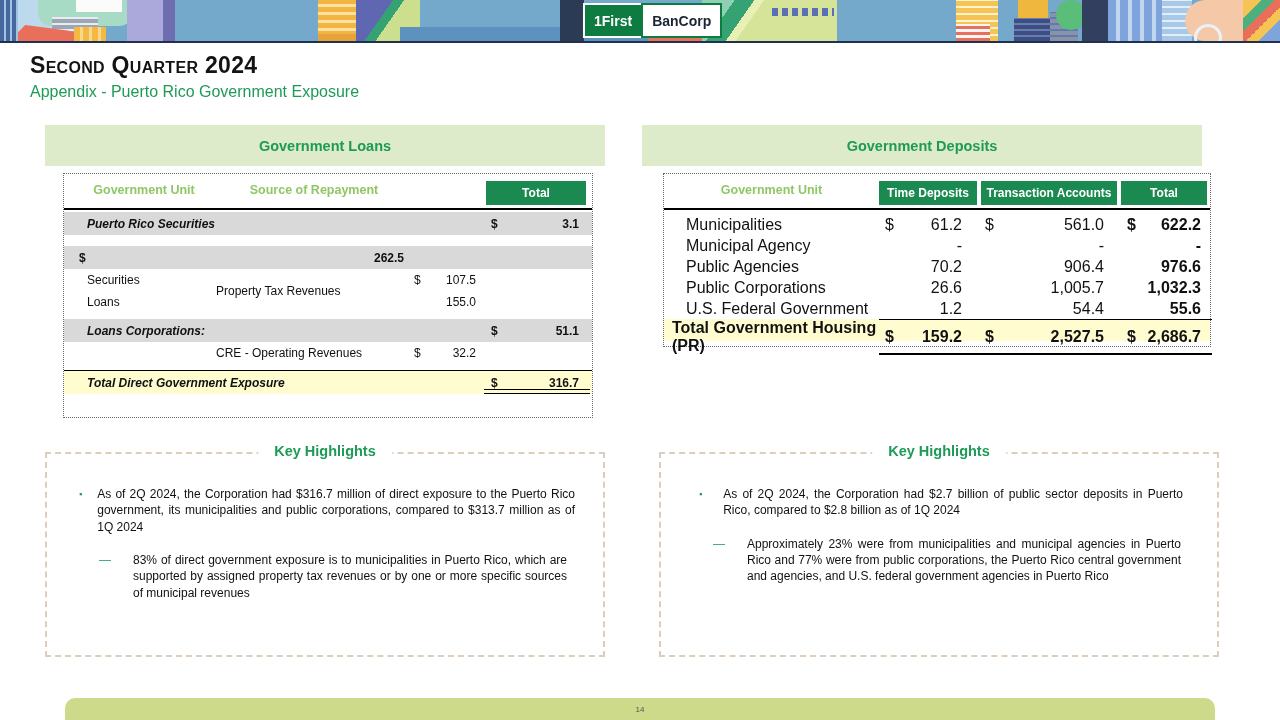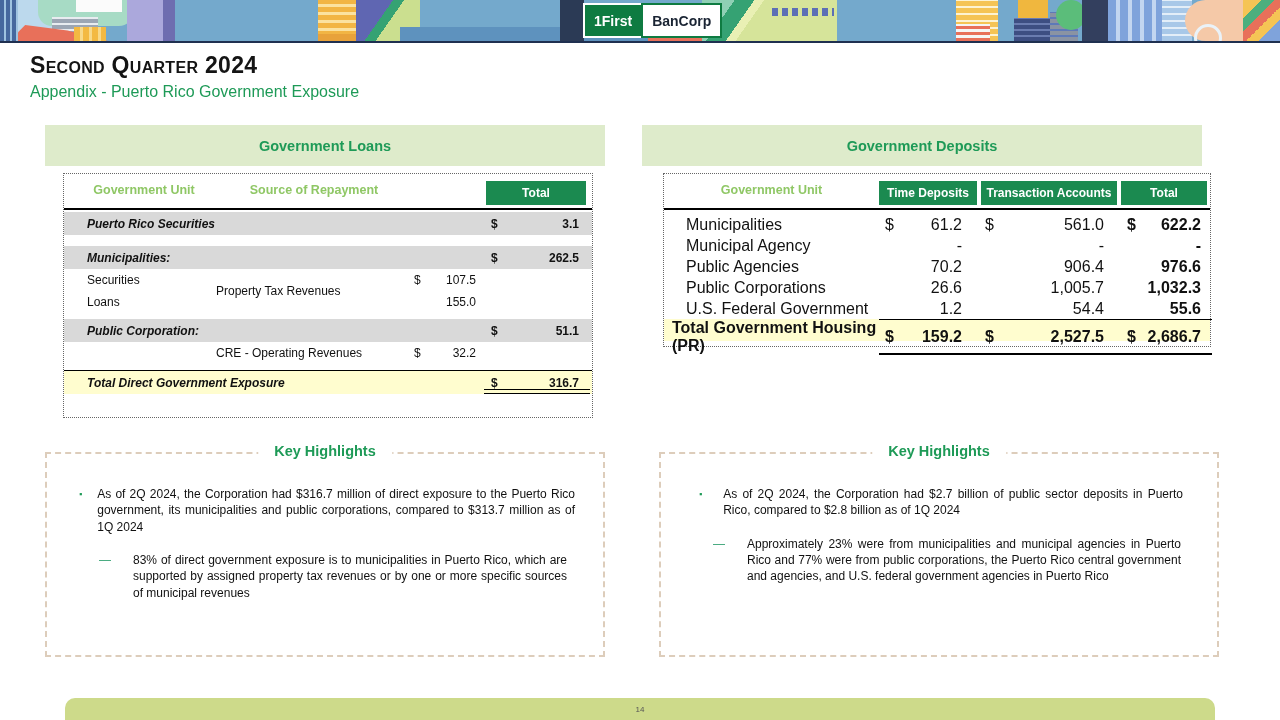--- a/index.html
+++ b/index.html
@@ -128,35 +128,34 @@
   </div>
   <div class="dline"></div>
 
   <div class="loan-row gray" style="margin-top:2px;">
     <span class="span-lbl">Puerto Rico Securities</span>
     <span class="tcur">$</span>
     <span class="tamt">3.1</span>
   </div>
 
   <div class="loan-row gray" style="margin-top:11px;">
-    <span class="span-lbl">Municipalities:</span>
     <span class="tcur">$</span>
     <span class="tamt">262.5</span>
   </div>
   <div class="loan-row" style="grid-template-rows:22px 22px;">
     <span class="unit-sub" style="grid-row:1;grid-column:1;">Securities</span>
     <span class="unit-sub" style="grid-row:2;grid-column:1;">Loans</span>
     <span class="src" style="grid-row:1/3;grid-column:2;align-self:center;">Property Tax Revenues</span>
     <span class="cur" style="grid-row:1;grid-column:3;">$</span>
     <span class="amt" style="grid-row:1;grid-column:4;">107.5</span>
     <span class="amt" style="grid-row:2;grid-column:4;">155.0</span>
   </div>
 
   <div class="loan-row gray" style="margin-top:6px;">
-    <span class="span-lbl">Public Corporation:</span>
+    <span class="span-lbl">Loans Corporations:</span>
     <span class="tcur">$</span>
     <span class="tamt">51.1</span>
   </div>
   <div class="loan-row sub">
     <span></span>
     <span class="src">CRE - Operating Revenues</span>
     <span class="cur">$</span>
     <span class="amt">32.2</span>
   </div>
 

